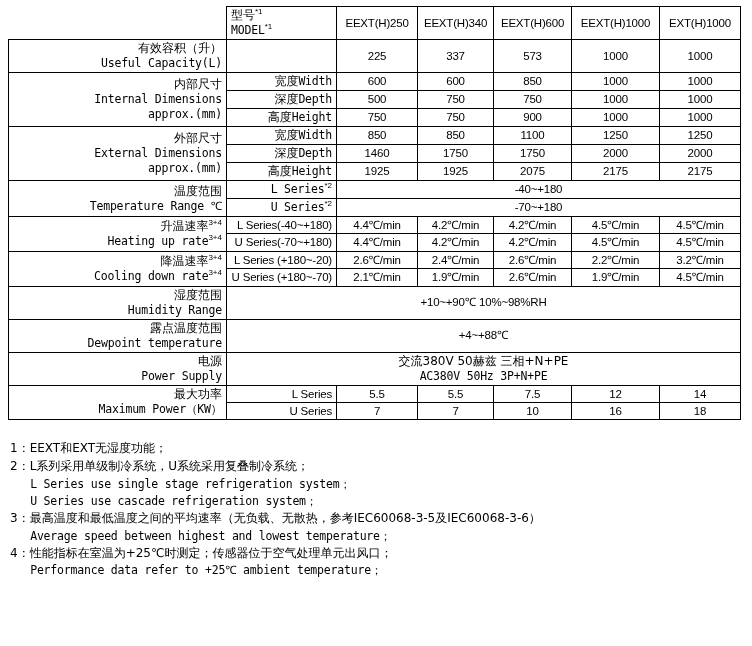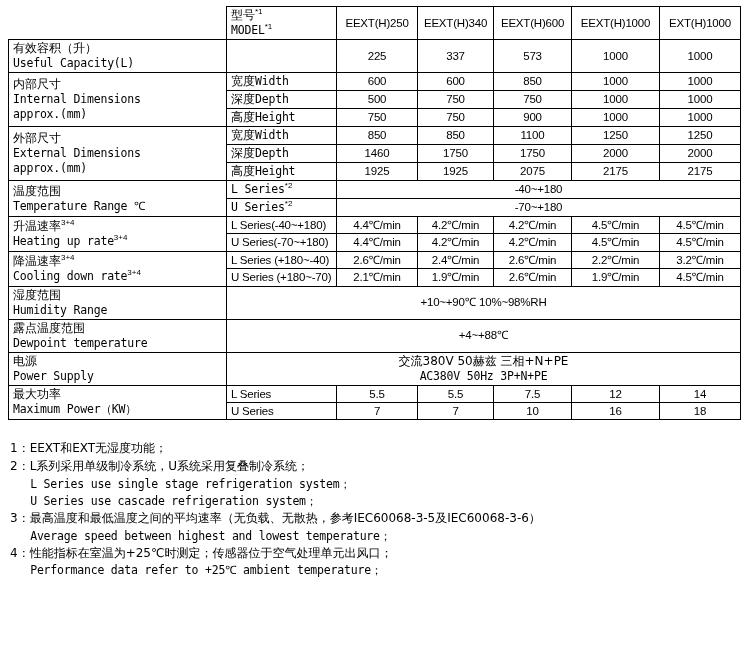--- a/index.html
+++ b/index.html
@@ -39,21 +39,21 @@
   }
   .mono {
     font-family: "DejaVu Sans Mono", monospace;
     font-size: 11.5px;
     letter-spacing: -0.2px;
   }
   .c {
     text-align: center;
   }
   .l {
-    text-align: left;
+    text-align: right;
     margin-left: 16px;
   }
   .nb {
     border: none !important;
   }
   .hdr-model {
     text-align: left;
     padding-left: 6px;
   }
   sup {
@@ -239,21 +239,21 @@
         <td class="c mono">4.2℃/min</td>
         <td class="c mono">4.5℃/min</td>
         <td class="c mono">4.5℃/min</td>
       </tr>
 
       <tr>
         <td class="l" rowspan="2">
           <span class="cjk">降温速率</span><sup>3+4</sup><br>
           <span class="mono">Cooling down rate</span><sup>3+4</sup>
         </td>
-        <td class="l mono">L Series (+180~-40)</td>
+        <td class="l mono">L Series (+180~-20)</td>
         <td class="c mono">2.6℃/min</td>
         <td class="c mono">2.4℃/min</td>
         <td class="c mono">2.6℃/min</td>
         <td class="c mono">2.2℃/min</td>
         <td class="c mono">3.2℃/min</td>
       </tr>
       <tr>
         <td class="l mono">U Series (+180~-70)</td>
         <td class="c mono">2.1℃/min</td>
         <td class="c mono">1.9℃/min</td>

